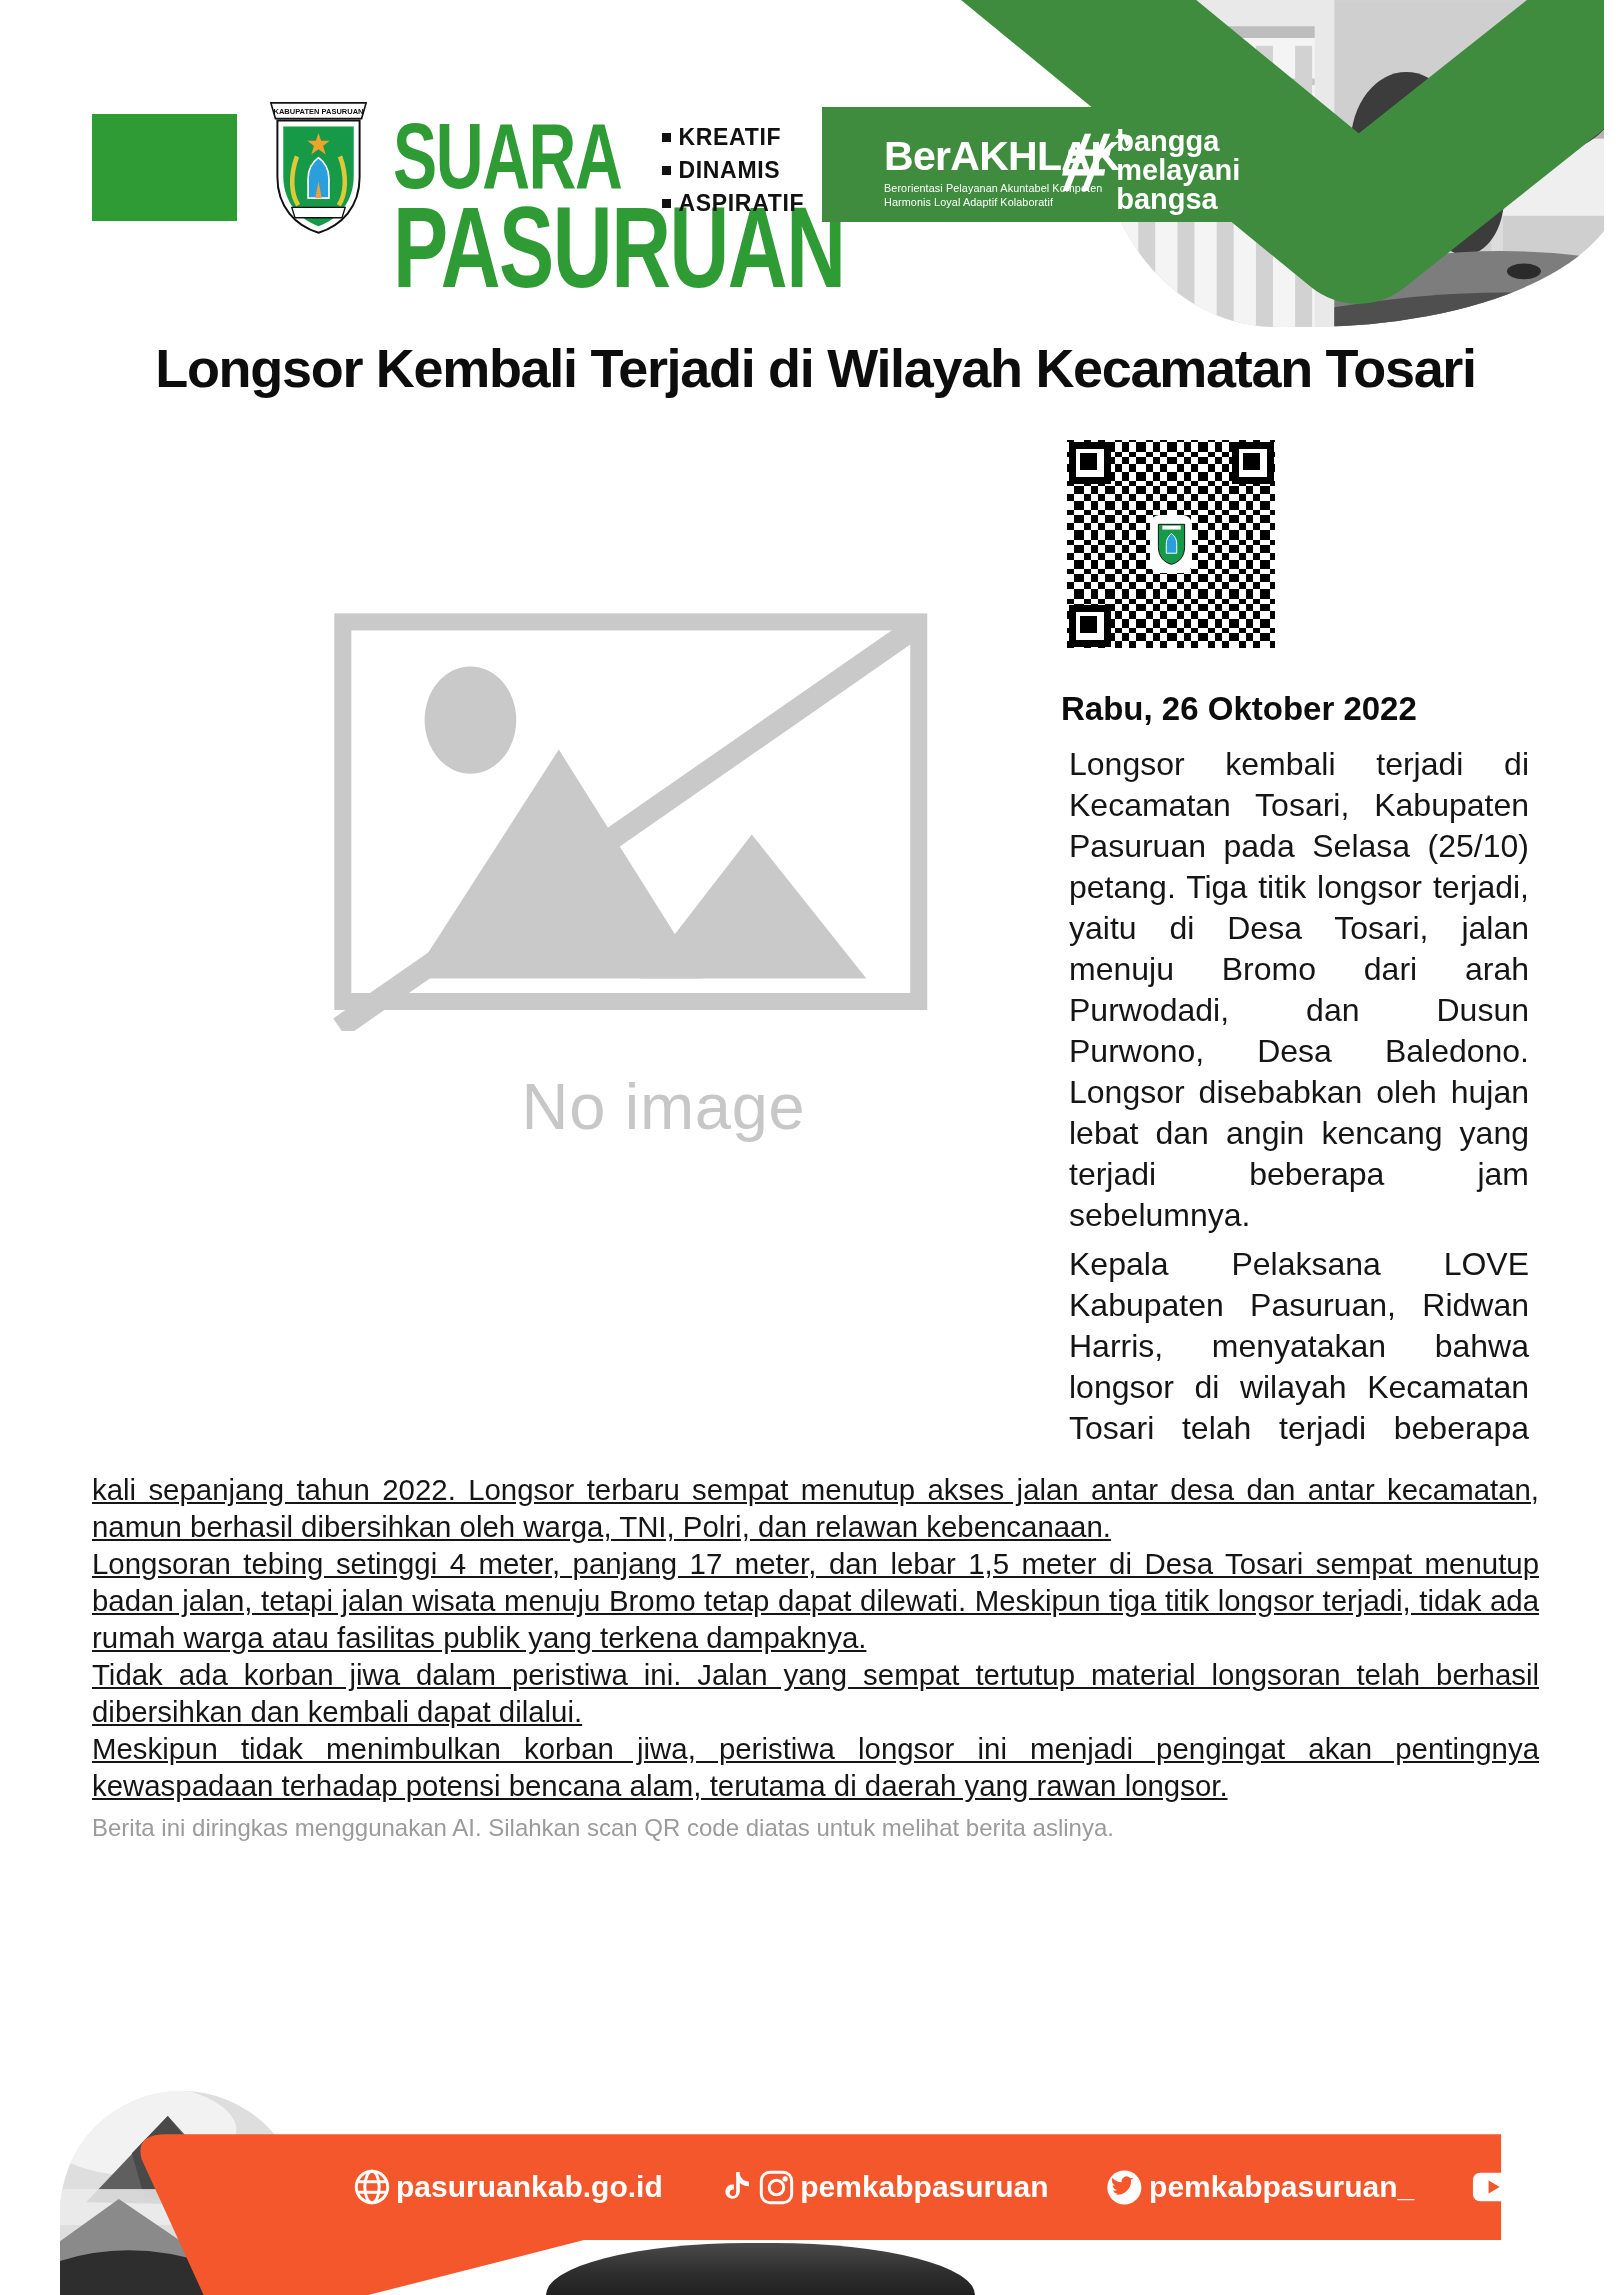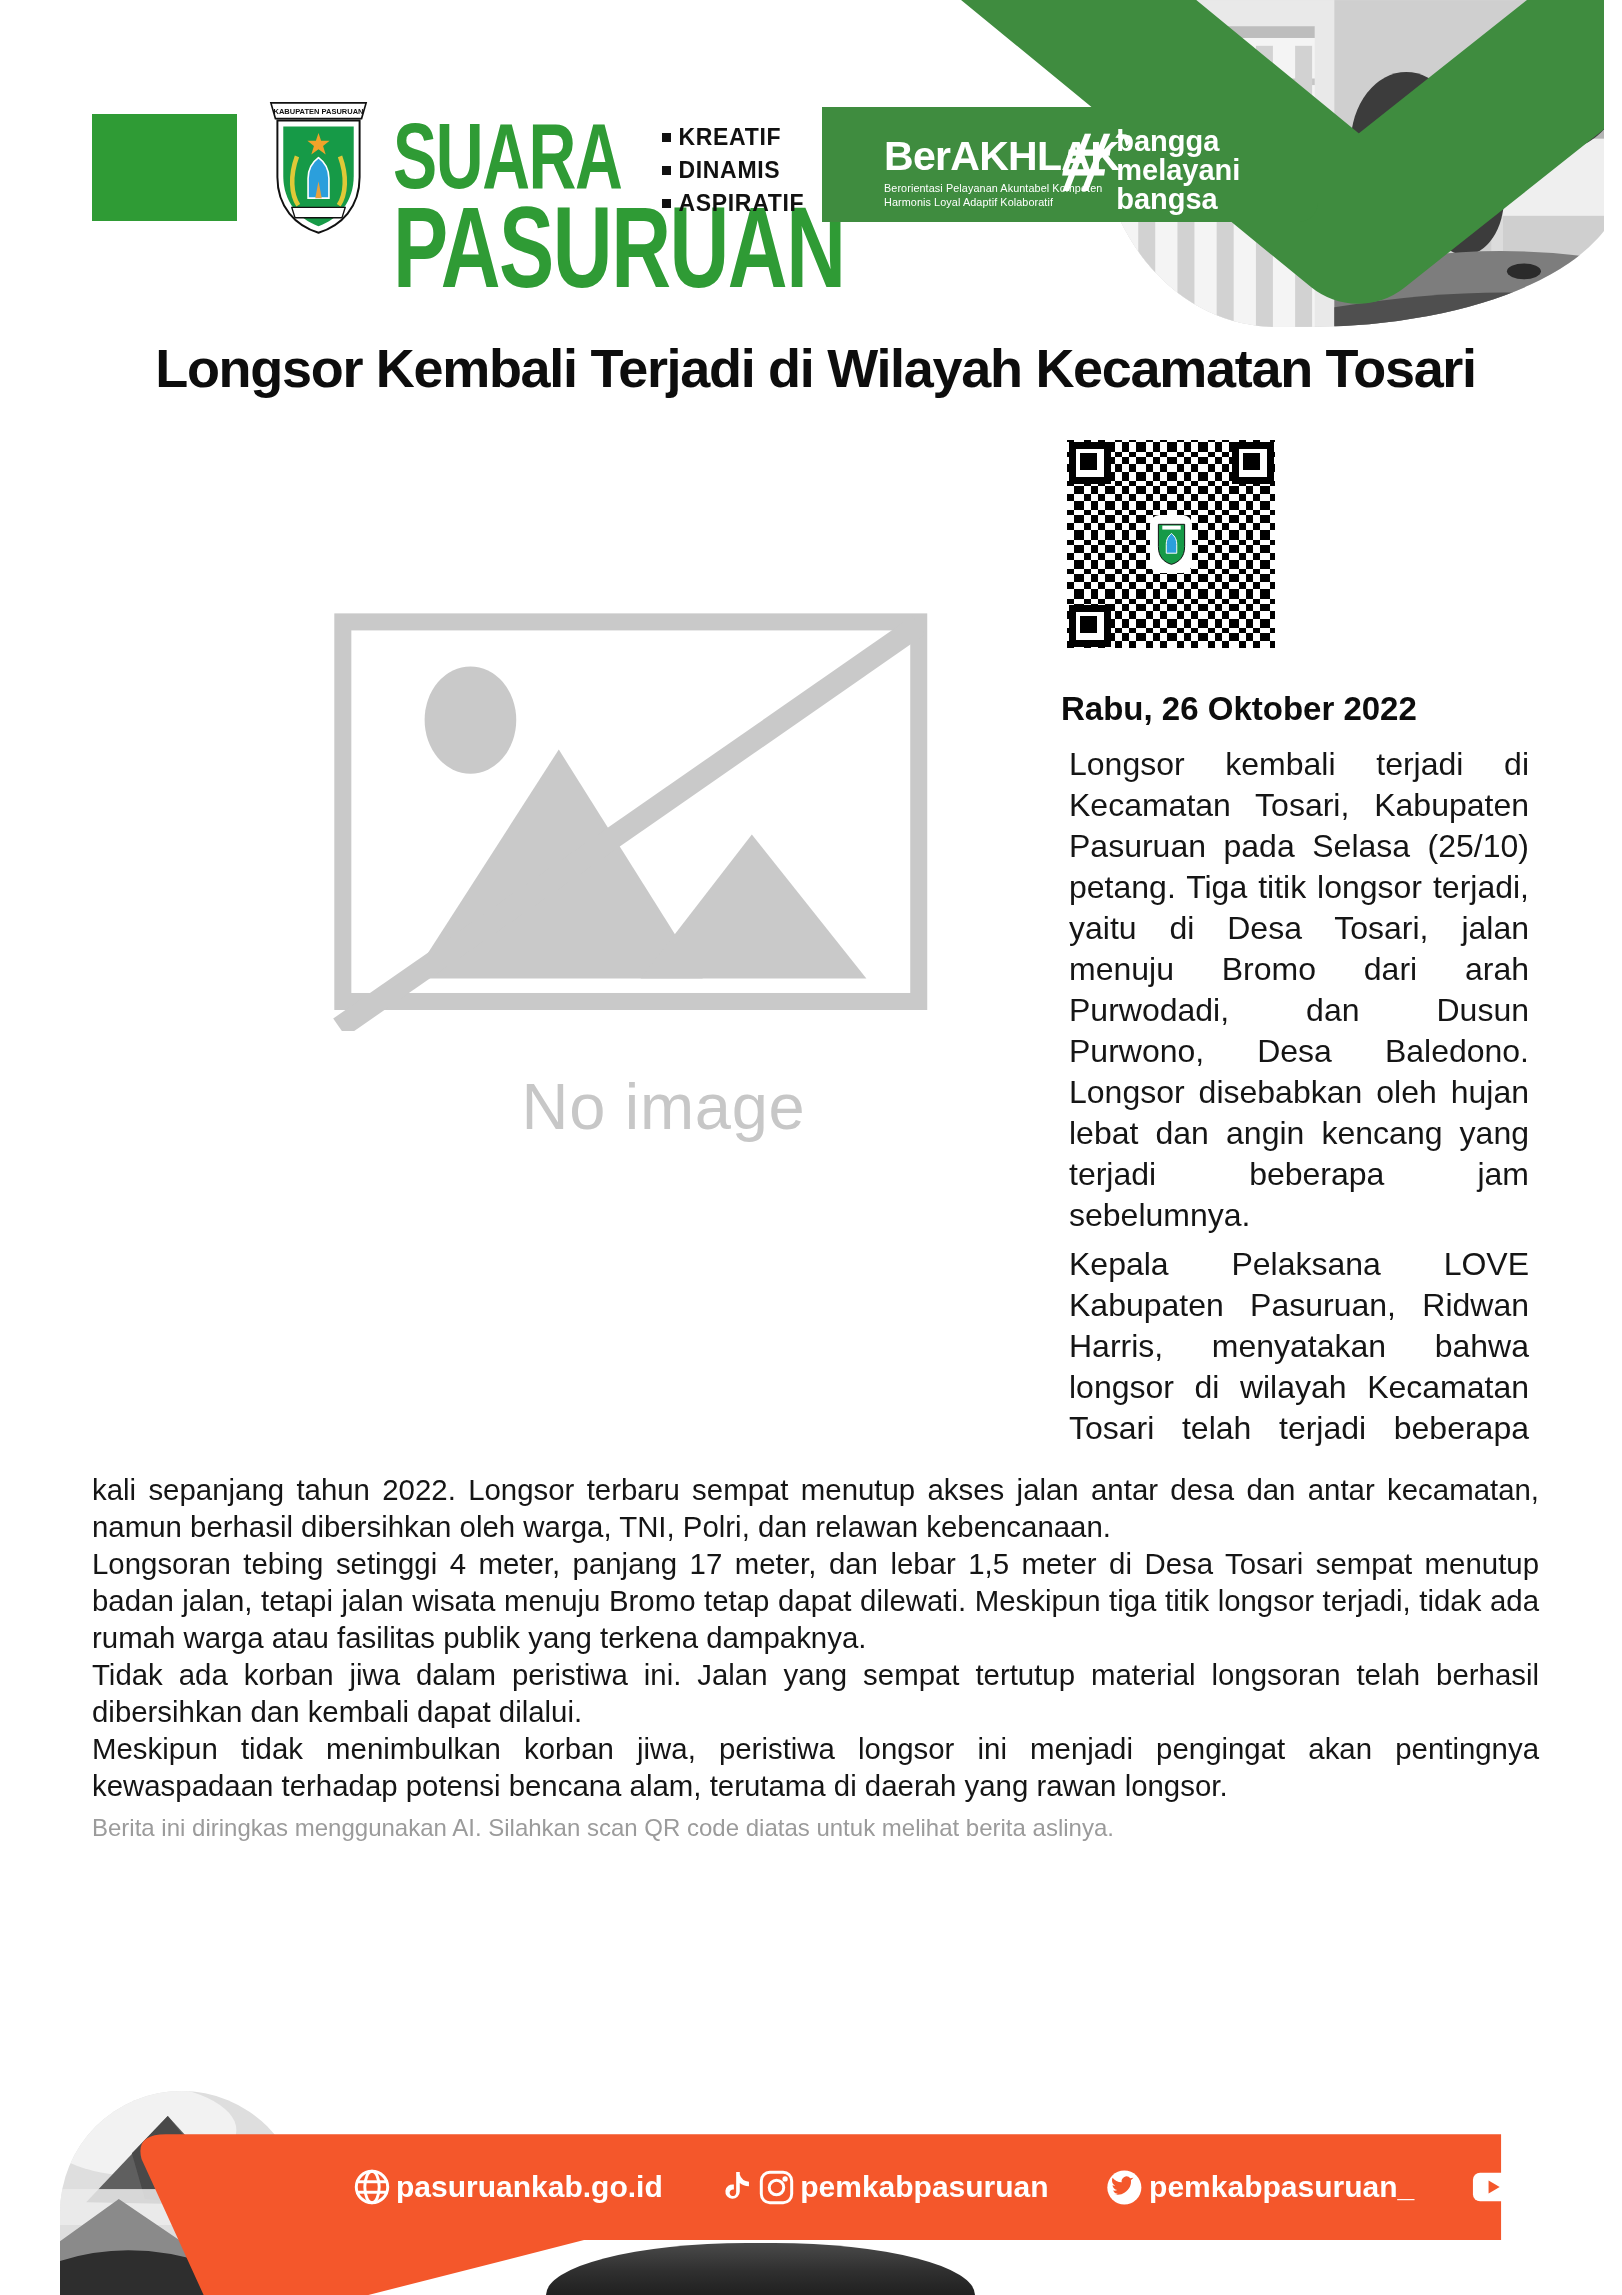--- a/index.html
+++ b/index.html
@@ -49,21 +49,21 @@
   .finder.tl{left:6.5px;top:6.5px;} .finder.tr{right:6.5px;top:6.5px;} .finder.bl{left:6.5px;bottom:6.5px;}
   .qr-badge{position:absolute;left:50%;top:50%;transform:translate(-50%,-50%);width:42px;height:58px;
         background:#fff;border-radius:9.2px;display:flex;align-items:center;justify-content:center;}
 
   .date{position:absolute;left:1061px;top:690px;font-size:33px;font-weight:bold;color:#0d0d0d;}
 
   .col{position:absolute;left:1061px;top:736px;width:476px;font-size:32px;line-height:41px;color:#151515;}
   .col p{margin:8px;text-align:justify;}
   .col p.cont{text-align-last:justify;}
 
-  .wide{position:absolute;left:92px;top:1471px;width:1447px;font-size:29.4px;line-height:37px;color:#151515;}
+  .wide{position:absolute;left:92px;top:1471px;width:1447px;font-size:29.4px;line-height:37px;color:#151515;text-decoration:underline;}
   .wide p{margin:0;text-align:justify;}
 
   .note{position:absolute;left:92px;top:1814px;font-size:24px;color:#9b9b9b;}
 
   
   .ph{position:absolute;left:294px;top:612px;width:739px;text-align:center;}
   .ph-label{margin-top:36px;font-size:65px;color:#c7c7c7;letter-spacing:0.7px;}
 
   
   .ft-arch{position:absolute;left:60px;top:2091px;width:243px;height:204px;overflow:hidden;

